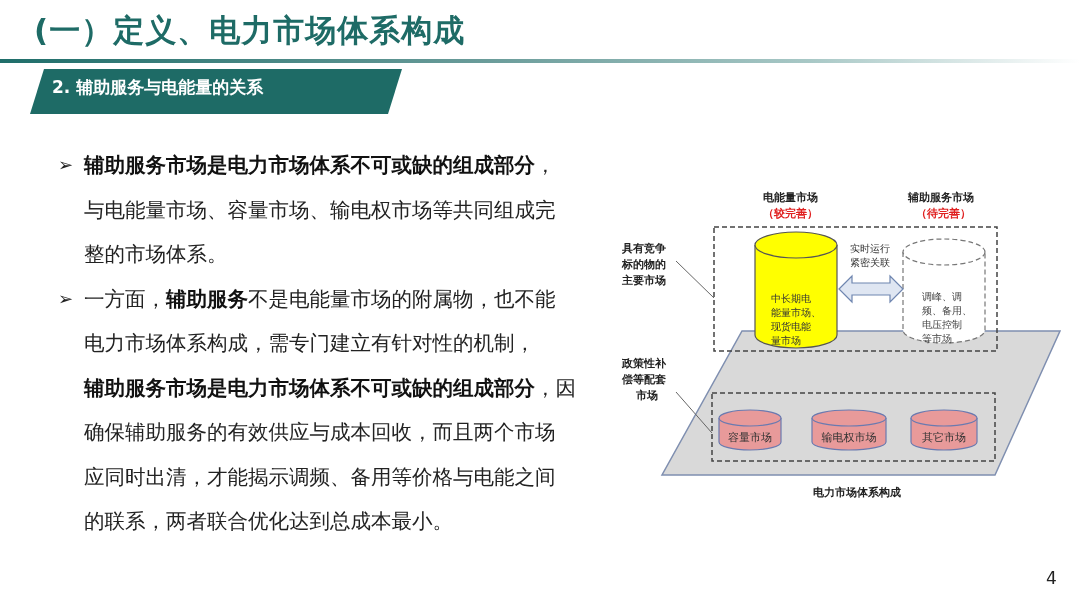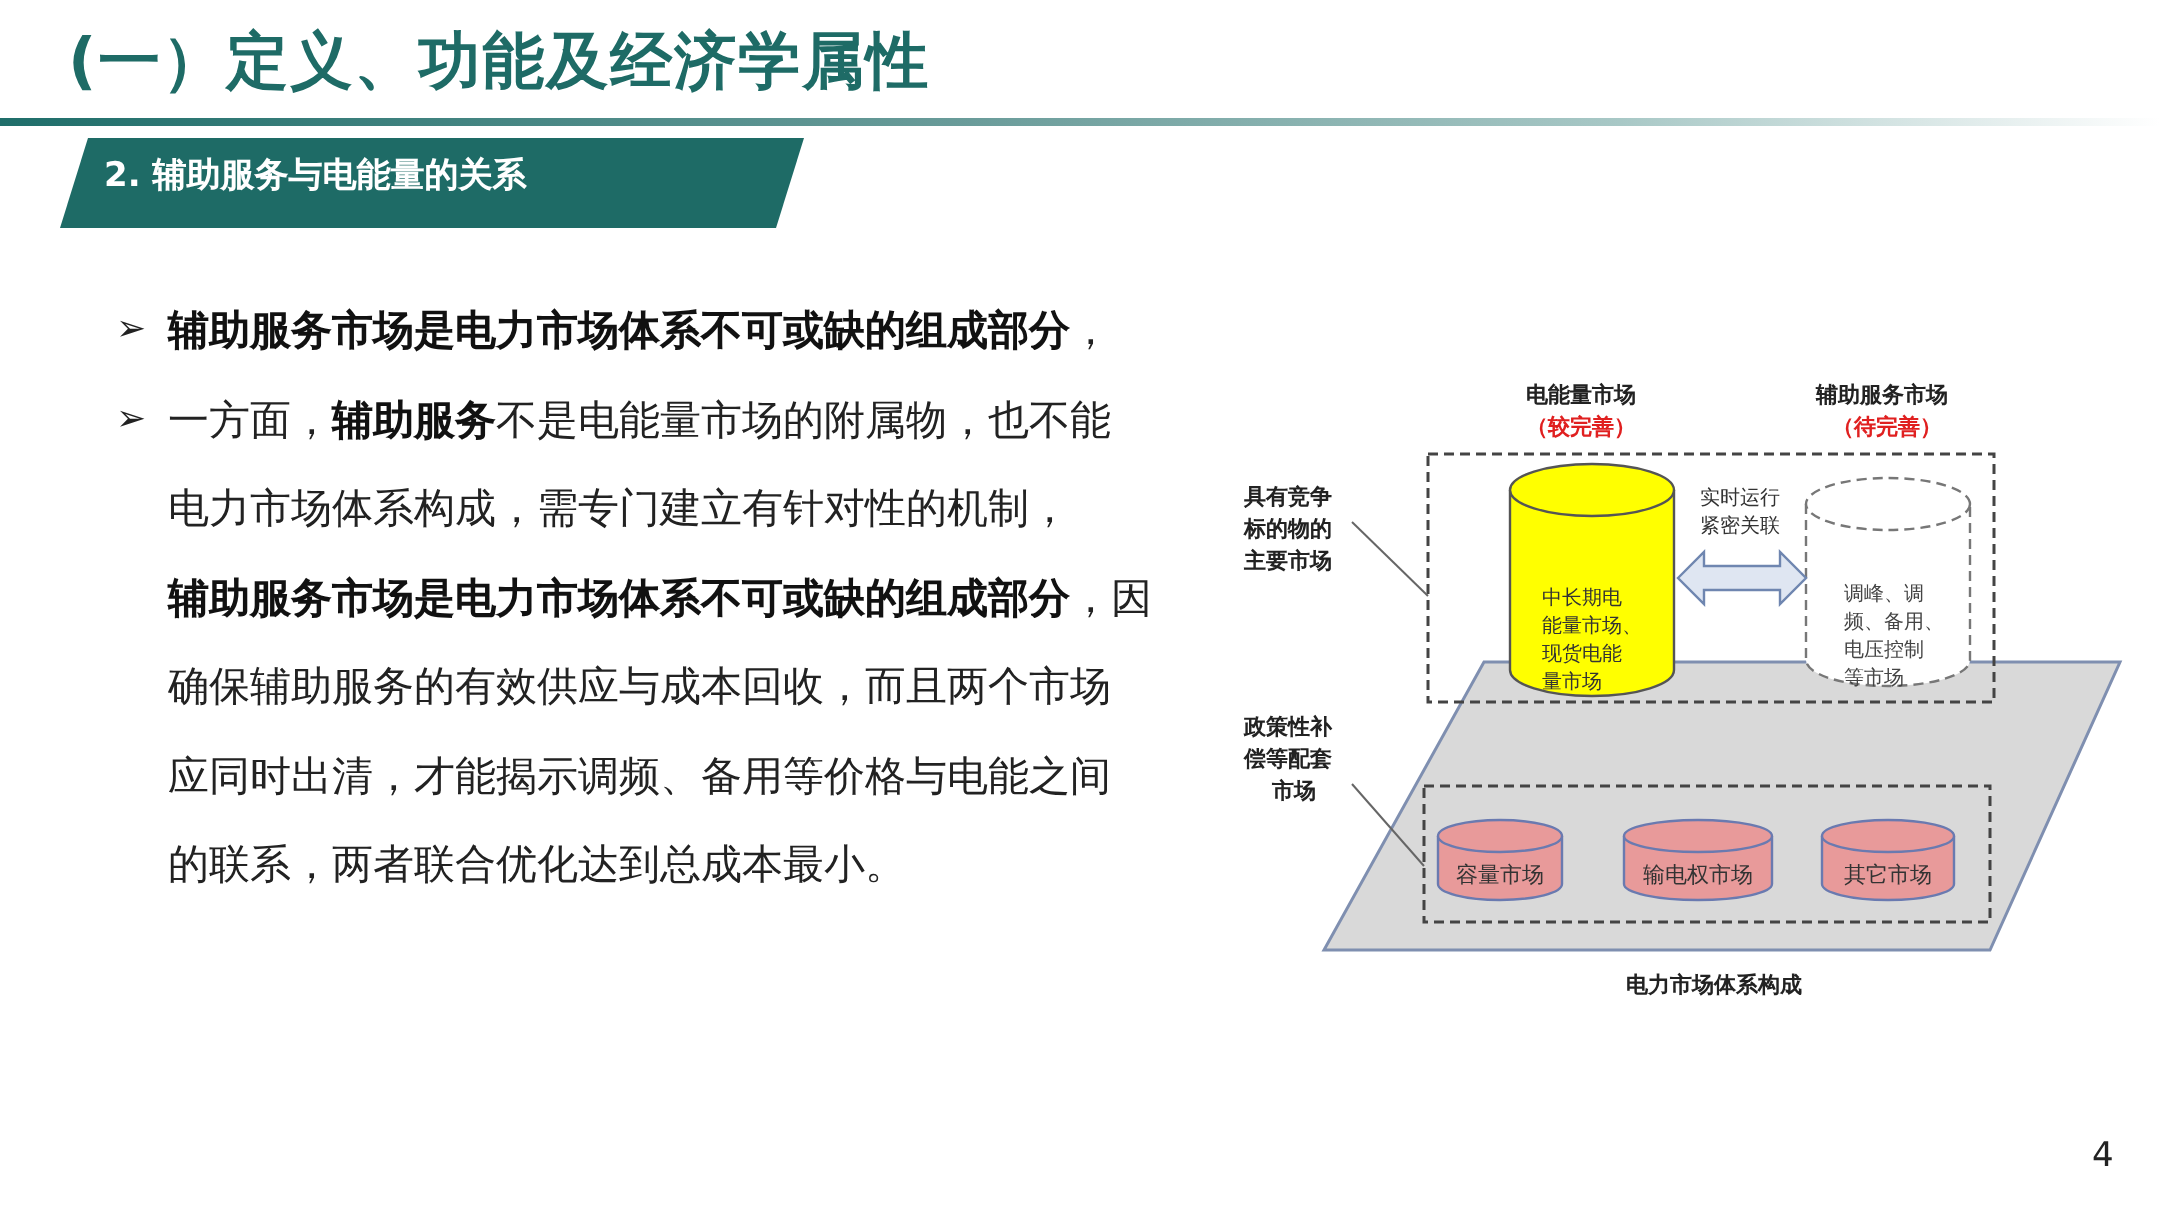--- a/index.html
+++ b/index.html
@@ -12,29 +12,31 @@
   .para { position:relative; padding-left:26px; margin-bottom:0; }
   .bullet { position:absolute; left:0; top:0; font-size:18px; color:#222; }
   .line { display:block; white-space:nowrap; }
   b { font-weight:bold; color:#111; }
   .diagram { position:absolute; left:600px; top:180px; width:470px; height:330px; }
   .page-num { position:absolute; left:1046px; top:568px; font-size:17px; color:#222; }
 </style>
 </head>
 <body>
 
-<div class="slide-title">(一）定义、功能及经济学属性</div>
+<div class="slide-title">(一）定义、电力市场体系构成</div>
 <div class="title-rule"></div>
 <div class="section-banner"></div>
 <div class="section-text">2. 辅助服务与电能量的关系</div>
 
 <div class="body-text">
   <div class="para">
     <span class="bullet">➢</span>
     <span class="line"><b>辅助服务市场是电力市场体系不可或缺的组成部分</b><span>，</span></span>
+    <span class="line">与电能量市场、容量市场、输电权市场等共同组成完</span>
+    <span class="line">整的市场体系。</span>
   </div>
   <div class="para">
     <span class="bullet">➢</span>
     <span class="line"><span>一方面，</span><b>辅助服务</b><span>不是电能量市场的附属物，也不能</span></span>
     <span class="line">电力市场体系构成，需专门建立有针对性的机制，</span>
     <span class="line"><b>辅助服务市场是电力市场体系不可或缺的组成部分</b><span>，因</span></span>
     <span class="line">确保辅助服务的有效供应与成本回收，而且两个市场</span>
     <span class="line">应同时出清，才能揭示调频、备用等价格与电能之间</span>
     <span class="line">的联系，两者联合优化达到总成本最小。</span>
   </div>

